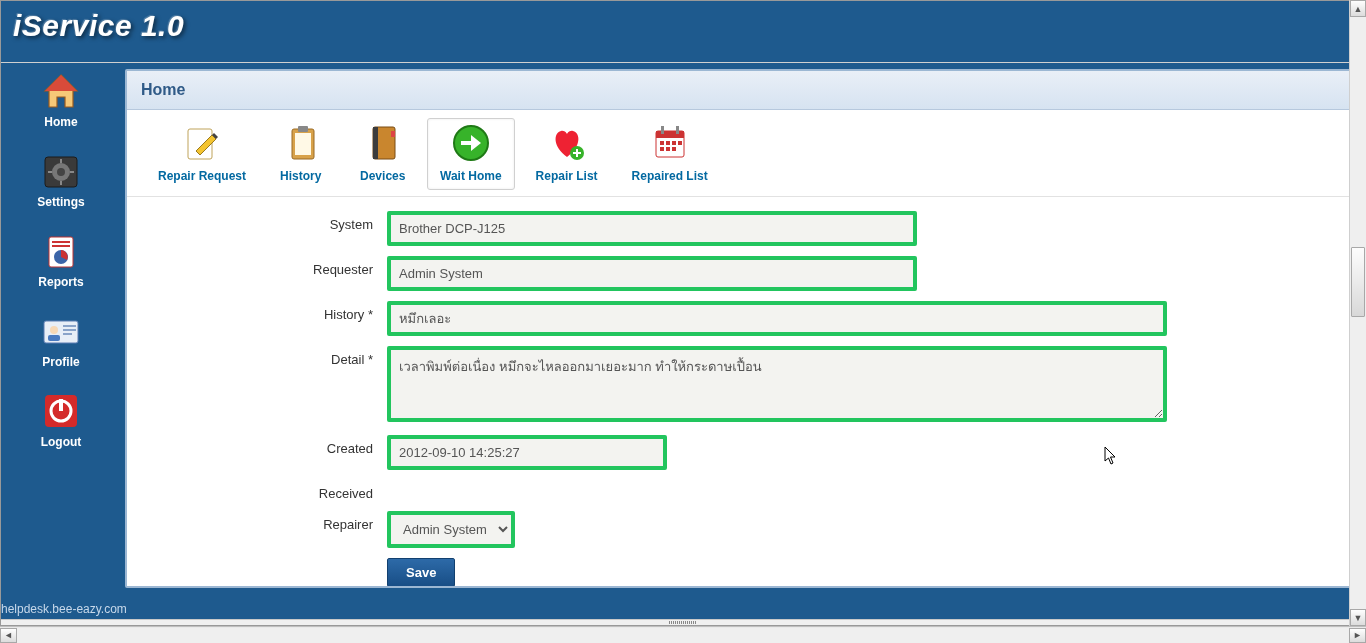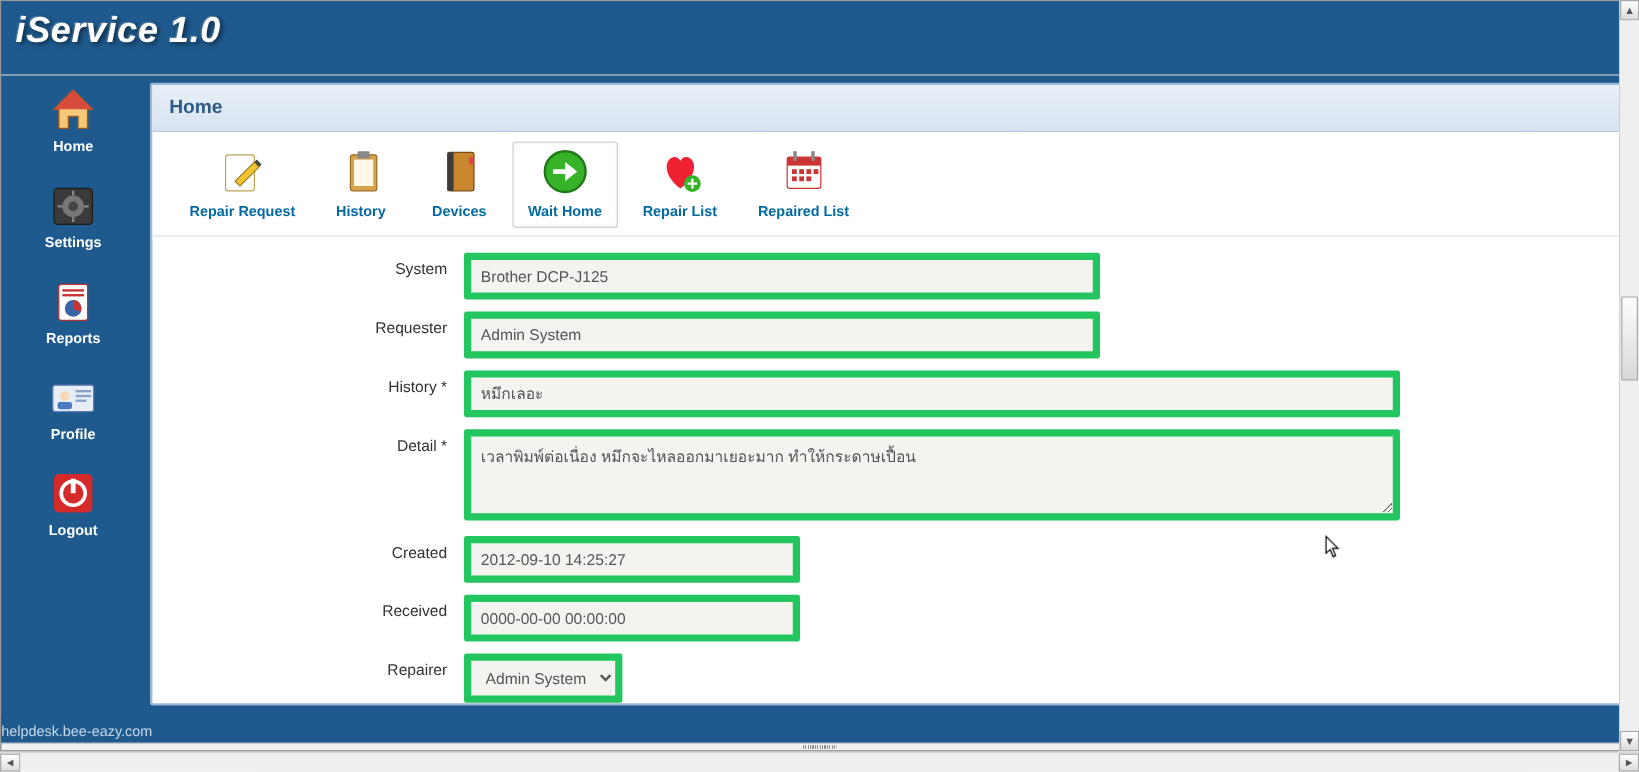--- a/index.html
+++ b/index.html
@@ -109,21 +109,21 @@
     flex: 1;
     padding: 14px 20px 16px 40px;
     overflow: auto;
   }
   .row { display:flex; align-items:flex-start; margin-bottom:10px; }
   .lbl { width: 220px; text-align:right; padding-right: 14px; color:#333; padding-top:6px; font-size:13px;}
   .ctrl input[type=text], .ctrl textarea, .ctrl select {
     font: 13px Tahoma, sans-serif;
     color:#555;
     background:#f3f3f0;
-    border:6px solid #22c55e;
+    border:4px solid #22c55e;
     padding:6px 8px;
     border-radius:2px;
   }
   .w-lg{width:530px;} .w-xl{width:780px;} .w-md{width:280px;}
   textarea.w-xl{height:76px; resize:both;}
   .save-btn{
     background: linear-gradient(#2d6aa8,#184e86);
     color:#fff; font-weight:bold;
     border:1px solid #12406f;
     padding:6px 18px;
@@ -340,21 +340,20 @@
             <div class="row">
               <div class="lbl">Detail *</div>
               <div class="ctrl"><textarea class="w-xl" style="">เวลาพิมพ์ต่อเนื่อง หมึกจะไหลออกมาเยอะมาก ทำให้กระดาษเปื้อน</textarea></div>
             </div>
             <div class="row">
               <div class="lbl">Created</div>
               <div class="ctrl"><input type="text" class="w-md" readonly="" value="2012-09-10 14:25:27" style=""></div>
             </div>
             <div class="row">
               <div class="lbl">Received</div>
-              <div class="ctrl"><input type="text" class="w-md" readonly="" value="0000-00-00 00:00:00" style=""></div>
             </div>
             <div class="row">
               <div class="lbl">Repairer</div>
               <div class="ctrl">
                 <select>
                   <option>Admin System</option>
                 </select>
               </div>
             </div>
             <div class="row">

